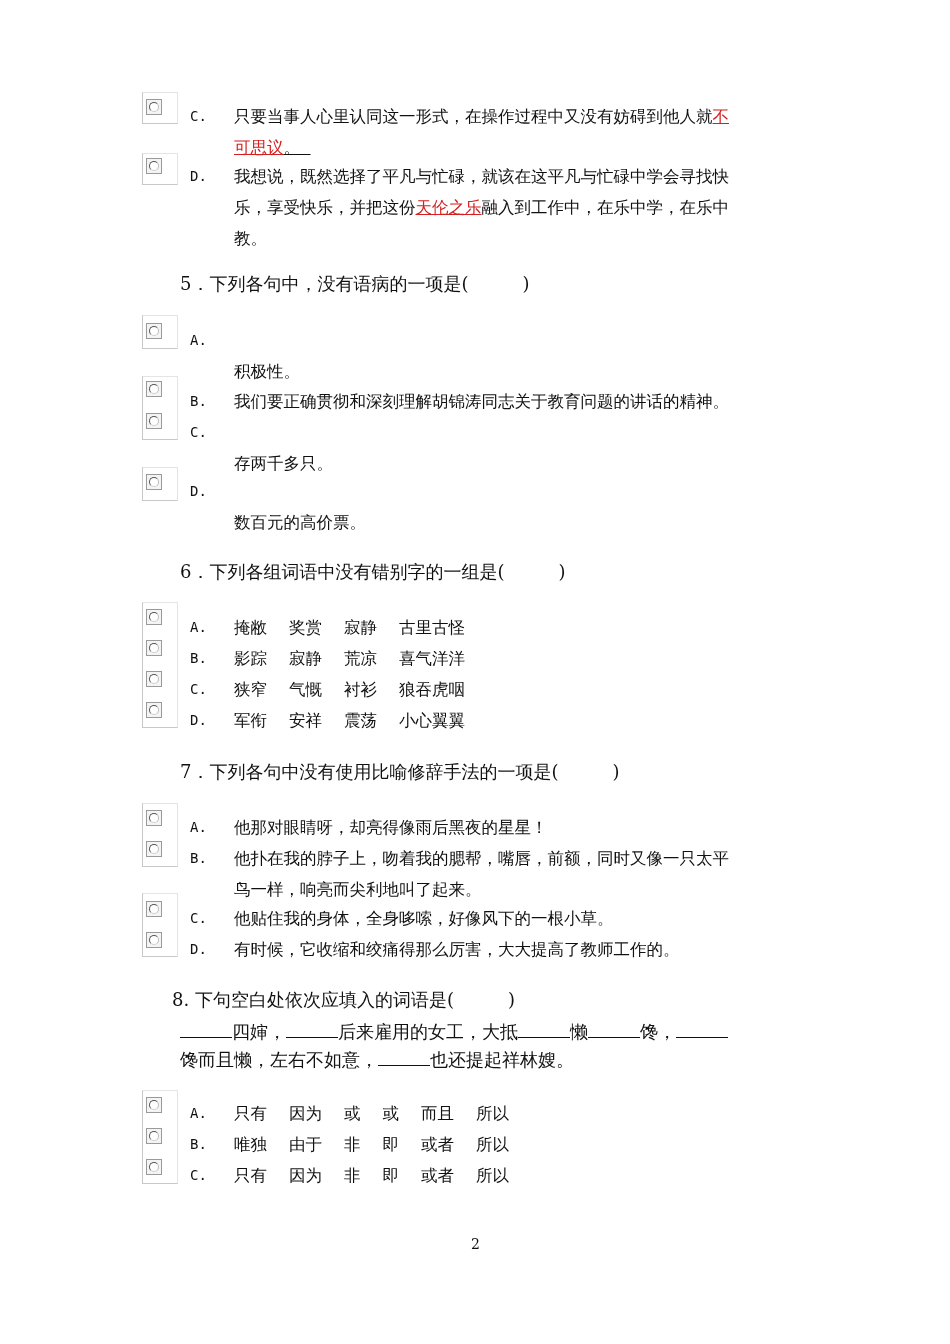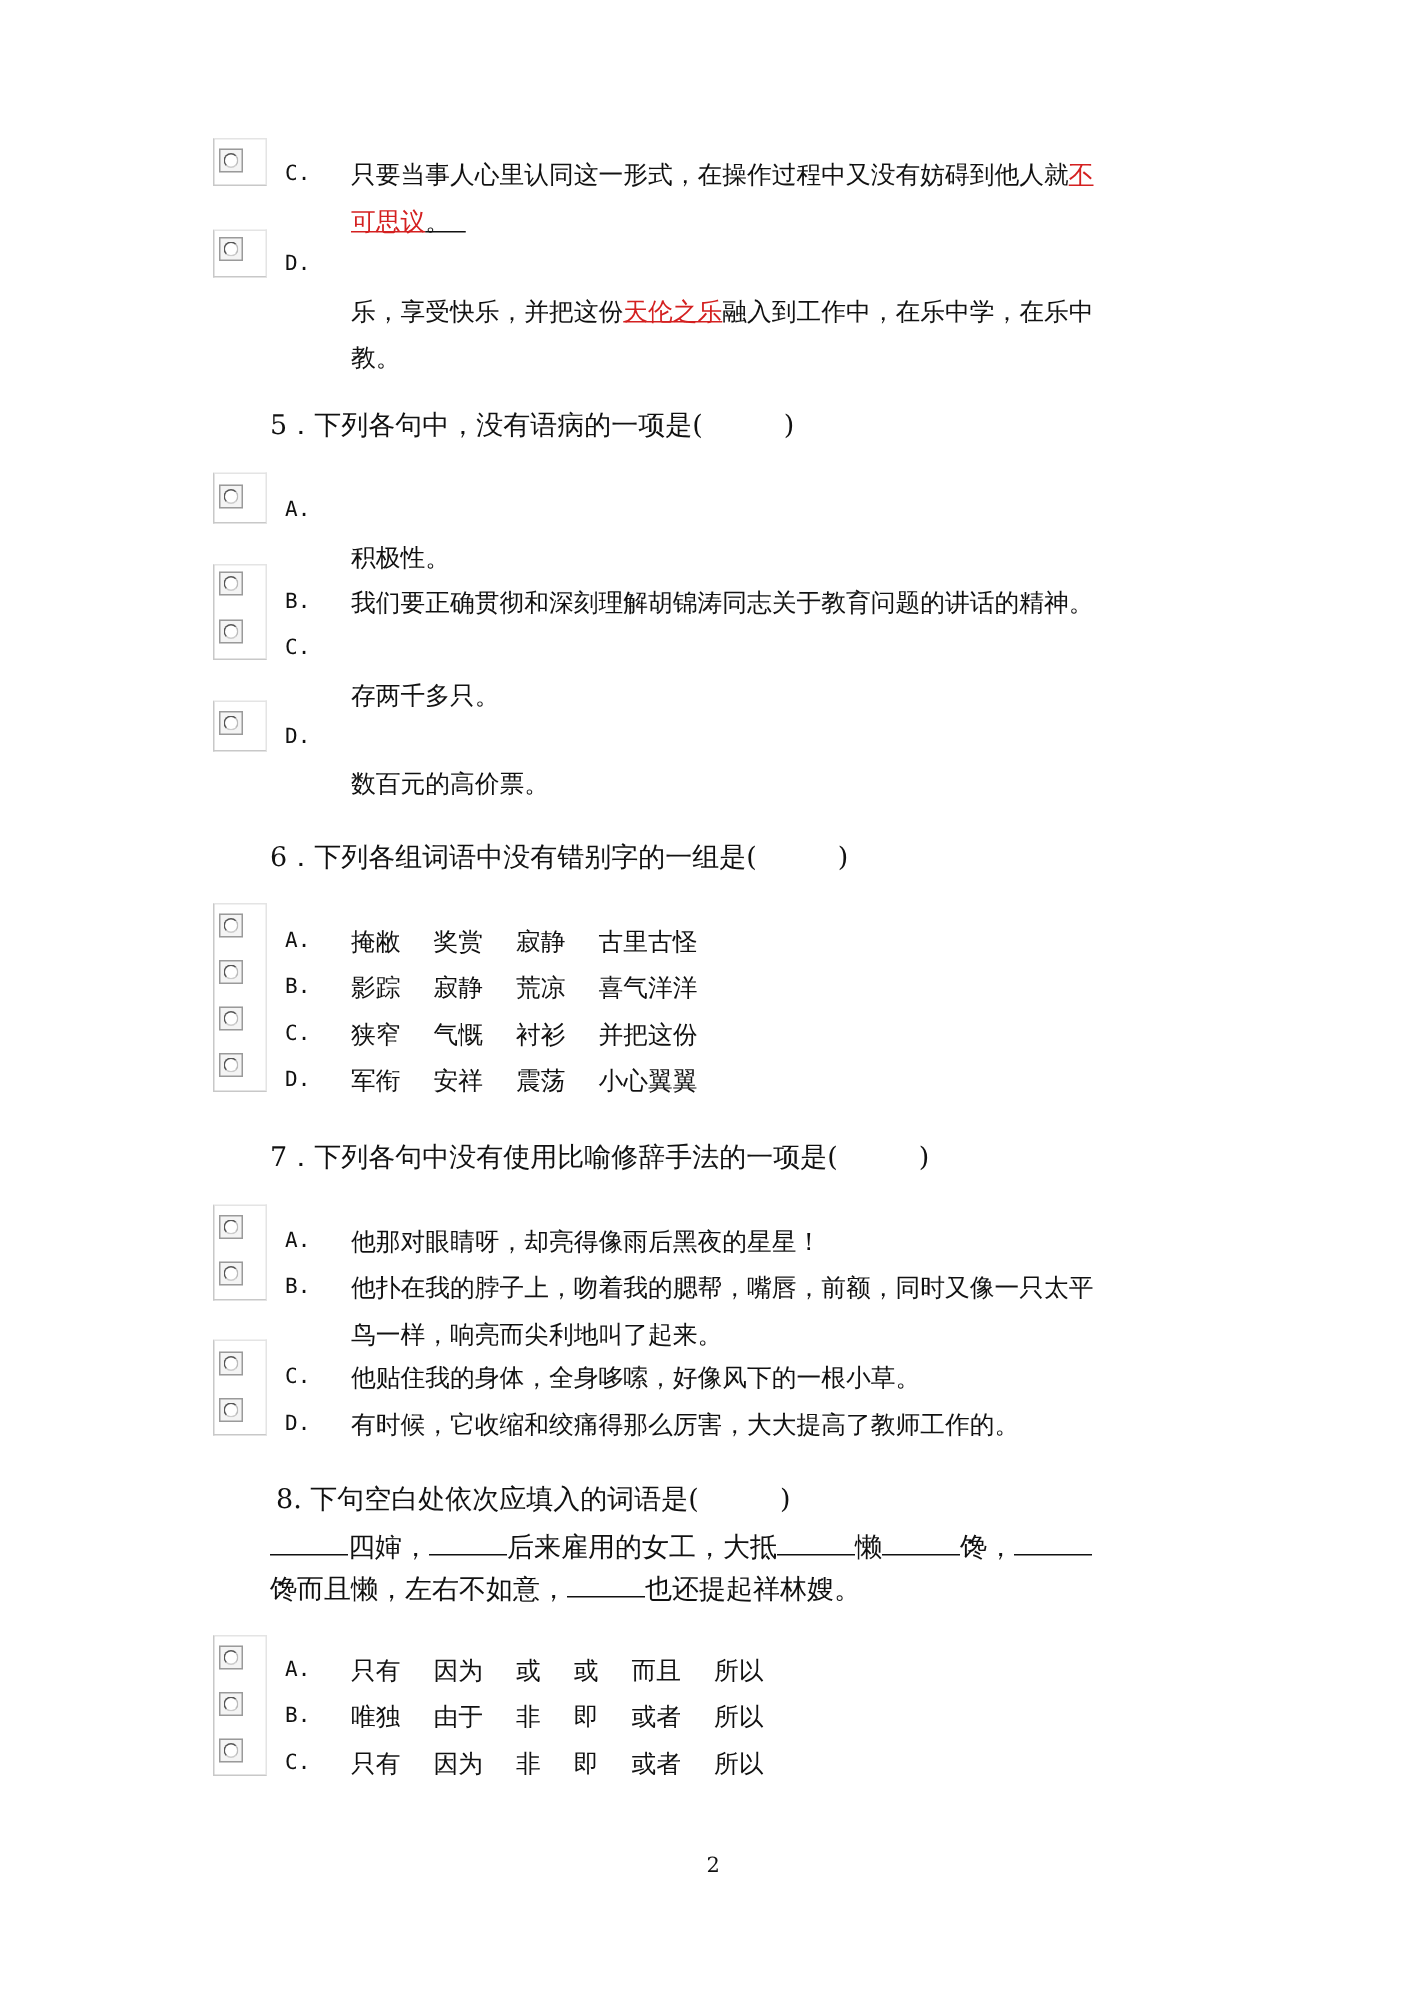--- a/index.html
+++ b/index.html
@@ -43,21 +43,21 @@
     <span>只要当事人心里认同这一形式，在操作过程中又没有妨碍到他人就</span><span class="red-u">不</span><br>
     <span class="red-u">可思议</span><span class="black-u">。</span><span class="black-u">&nbsp;&nbsp;</span>
   </div>
 </div>
 
 <div class="box" style="top:153px;height:30px;"></div>
 <div class="radio" style="top:158px;"></div>
 <div class="opt" style="top:161px;">
   <span class="letter">D.</span>
   <div class="text">
-    <br>
+    <span>我想说，既然选择了平凡与忙碌，就该在这平凡与忙碌中学会寻找快</span><br>
     <span>乐，享受快乐，并把这份</span><span class="red-u">天伦之乐</span><span>融入到工作中，在乐中学，在乐中</span><br>
     <span>教。</span>
   </div>
 </div>
 
 <div class="abs qtitle" style="left:180px;top:272px;text-align:right;">5．下列各句中，没有语病的一项是(　　　)</div>
 
 <div class="box" style="top:315px;height:32px;"></div>
 <div class="radio" style="top:323px;"></div>
 <div class="opt" style="top:325px;">
@@ -95,21 +95,21 @@
 <div class="opt" style="top:612px;">
   <span class="letter">A.</span>
   <div class="text words"><span>掩敝</span><span>奖赏</span><span>寂静</span><span>古里古怪</span></div>
 </div>
 <div class="opt" style="top:643px;">
   <span class="letter">B.</span>
   <div class="text words"><span>影踪</span><span>寂静</span><span>荒凉</span><span>喜气洋洋</span></div>
 </div>
 <div class="opt" style="top:674px;">
   <span class="letter">C.</span>
-  <div class="text words"><span>狭窄</span><span>气慨</span><span>衬衫</span><span>并把这份</span></div>
+  <div class="text words"><span>狭窄</span><span>气慨</span><span>衬衫</span><span>狼吞虎咽</span></div>
 </div>
 <div class="opt" style="top:705px;">
   <span class="letter">D.</span>
   <div class="text words"><span>军衔</span><span>安祥</span><span>震荡</span><span>小心翼翼</span></div>
 </div>
 
 <div class="abs qtitle" style="left:180px;top:760px;">7．下列各句中没有使用比喻修辞手法的一项是(　　　)</div>
 
 <div class="box" style="top:803px;height:62px;"></div>
 <div class="radio" style="top:810px;"></div>
@@ -128,21 +128,21 @@
 <div class="opt" style="top:903px;">
   <span class="letter">C.</span>
   <div class="text"><span>他贴住我的身体，全身哆嗦，好像风下的一根小草。</span></div>
 </div>
 <div class="radio" style="top:932px;"></div>
 <div class="opt" style="top:934px;">
   <span class="letter">D.</span>
   <div class="text"><span>有时候，它收缩和绞痛得那么厉害，大大提高了教师工作的。</span></div>
 </div>
 
-<div class="abs qtitle" style="left:184px;top:988px;">8. 下句空白处依次应填入的词语是(　　　)</div>
+<div class="abs qtitle" style="left:172px;top:988px;">8. 下句空白处依次应填入的词语是(　　　)</div>
 <div class="abs qtitle" style="left:180px;top:1018px;line-height:28px;">
   <span class="blank"></span><span>四婶，</span><span class="blank"></span><span>后来雇用的女工，大抵</span><span class="blank"></span><span>懒</span><span class="blank"></span><span>馋，</span><span class="blank"></span><br>
   <span>馋而且懒，左右不如意，</span><span class="blank"></span><span>也还提起祥林嫂。</span>
 </div>
 
 <div class="box" style="top:1090px;height:92px;"></div>
 <div class="radio" style="top:1097px;"></div>
 <div class="radio" style="top:1128px;"></div>
 <div class="radio" style="top:1159px;"></div>
 

